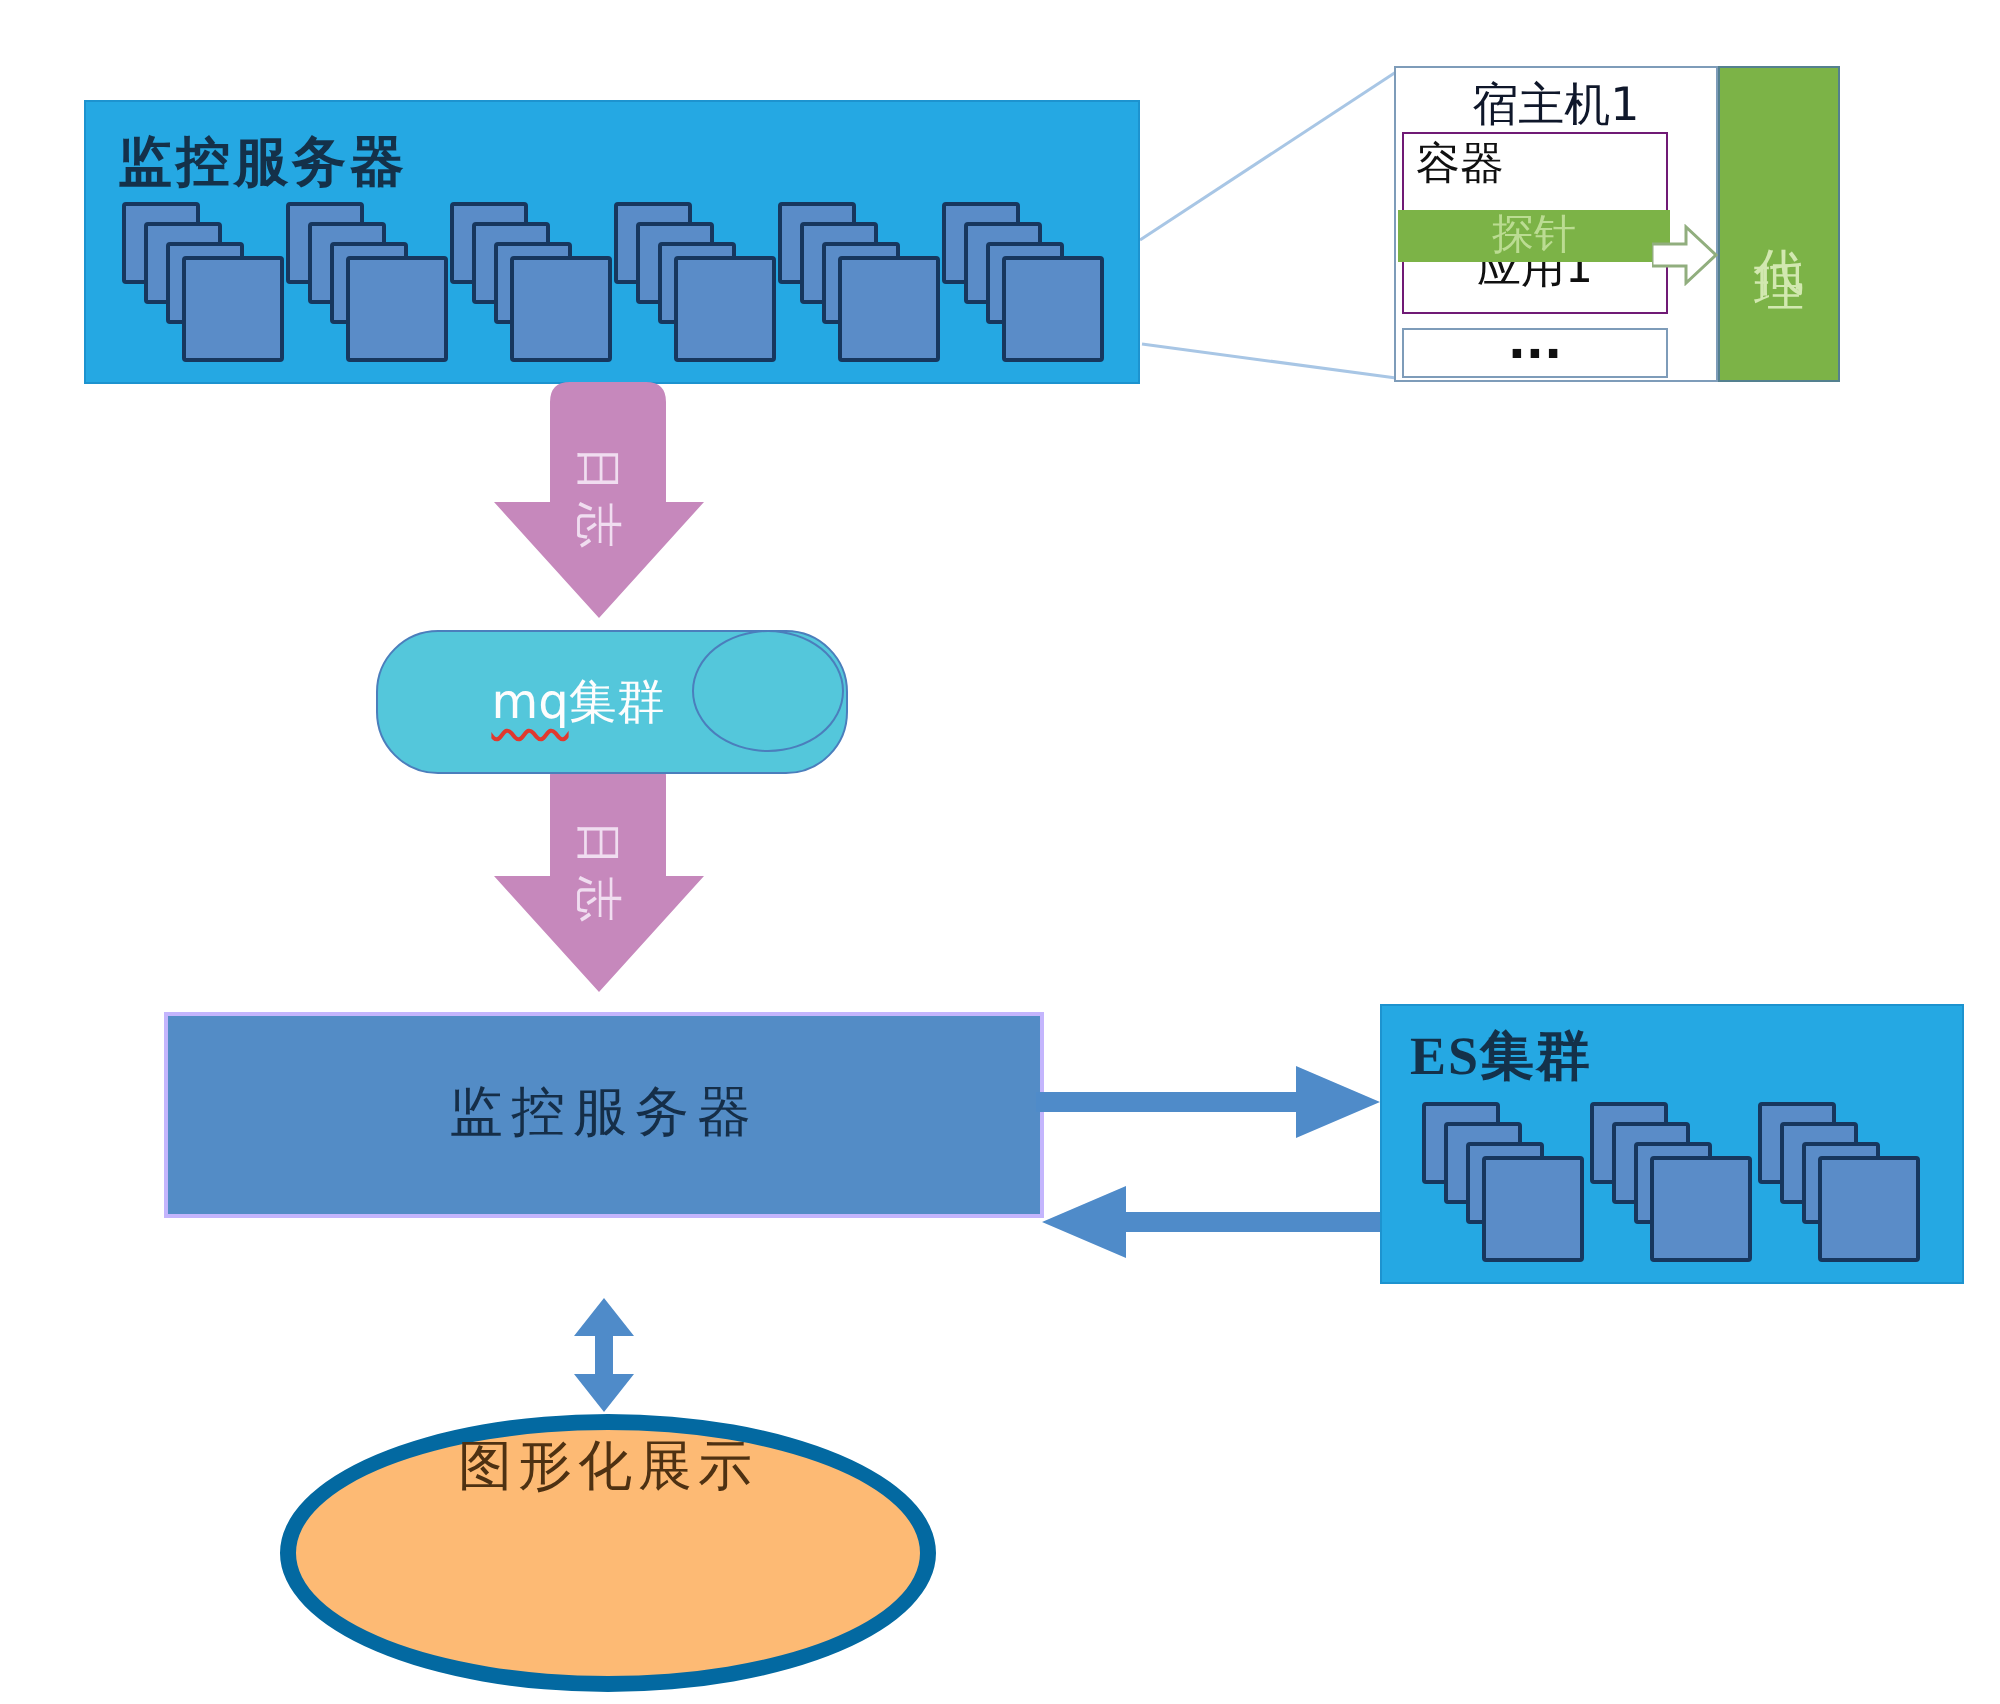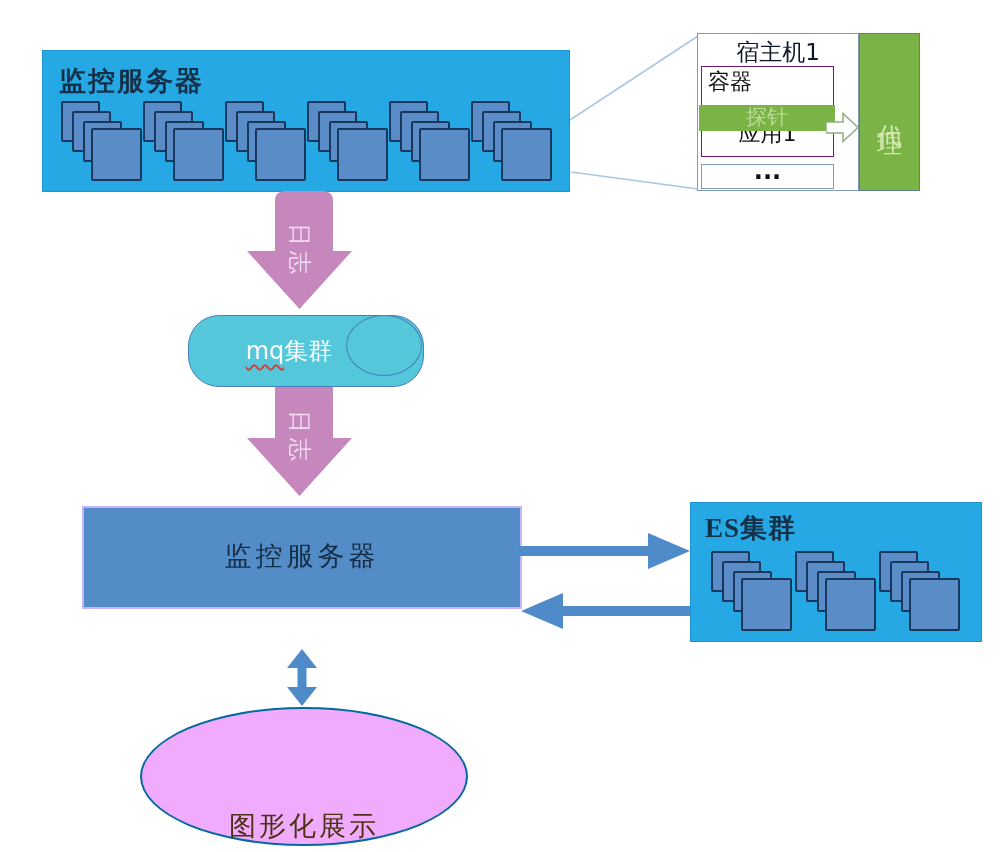--- a/index.html
+++ b/index.html
@@ -57,21 +57,21 @@
   .monitor-box { position:absolute; left:82px; top:506px; width:440px; height:103px; background:#538CC6; border:2px solid #c4b5fd; z-index:2; }
   .monitor-label { margin-top:30px; text-align:center; font-size:27px; color:#152E48; letter-spacing:4px; }
 
   
   .arrow-abs { position:absolute; z-index:2; }
   .arrow-right { left:518px; top:533px; }
   .arrow-left  { left:521px; top:593px; }
   .arrow-vert  { left:287px; top:649px; }
 
   
-  .display-ellipse { position:absolute; left:140px; top:707px; width:328px; height:139px; background:#f0abfc; border:2px solid #0369a1; border-radius:50%; display:flex; align-items:flex-end; justify-content:center; z-index:2; }
+  .display-ellipse { position:absolute; left:140px; top:707px; width:328px; height:139px; background:#fdba74; border:8px solid #0369a1; border-radius:50%; display:flex; align-items:flex-start; justify-content:center; z-index:2; }
   .display-label { font-size:27px; color:#4E3112; letter-spacing:3px; }
 </style>
 </head>
 <body>
 
 <div class="canvas">
 
   <svg class="callouts">
     <line x1="570" y1="120" x2="698" y2="36" stroke="#A8C6E5" stroke-width="1.5"></line>
     <line x1="571" y1="172" x2="698" y2="189" stroke="#A8C6E5" stroke-width="1.5"></line>

